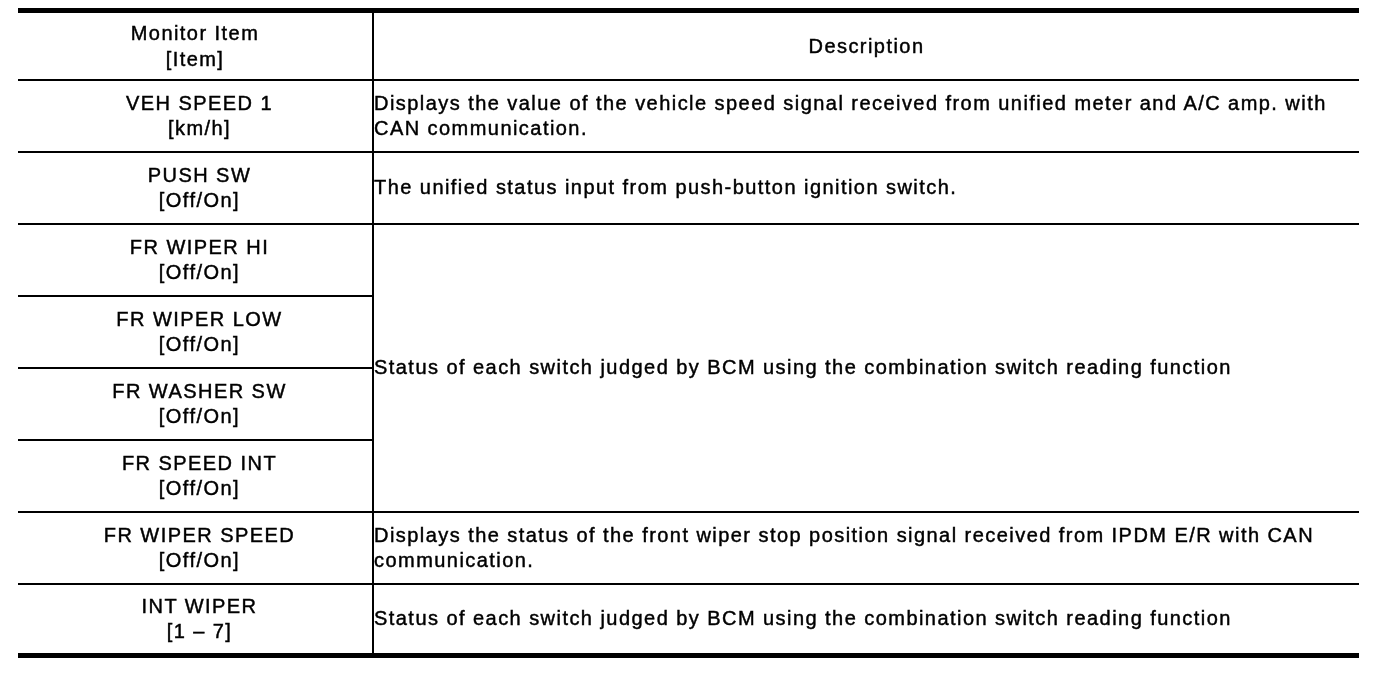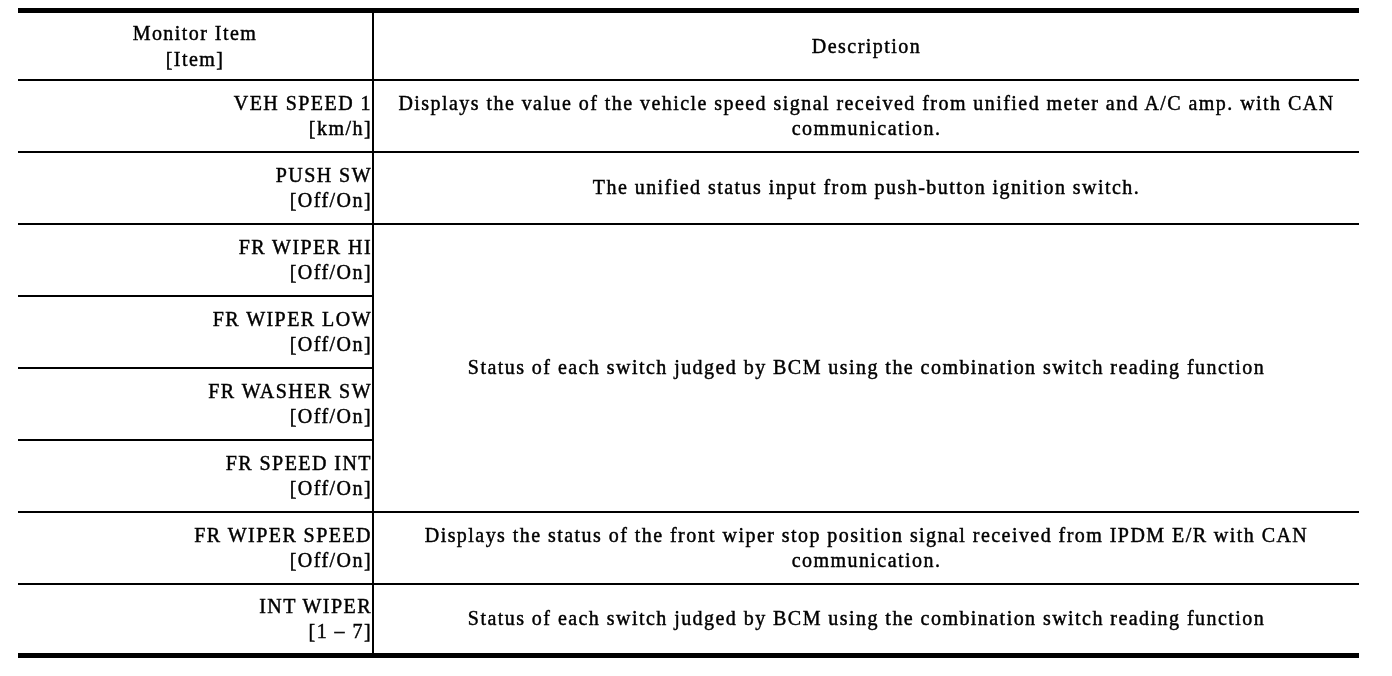--- a/index.html
+++ b/index.html
@@ -7,21 +7,20 @@
     padding: 0;
     background: #ffffff;
     width: 1392px;
     height: 676px;
     overflow: hidden;
     font-family: "Liberation Sans", sans-serif;
     color: #000000;
   }
   .page {
     padding: 8px 0 0 18px;
-    font-family: Liberation Serif, serif;
   }
   table.monitor-table {
     border-collapse: collapse;
     table-layout: fixed;
     width: 1341px;
     border-top: 5px solid #000;
     border-bottom: 5px solid #000;
     -webkit-text-stroke: 0.45px #000;
     letter-spacing: 1.45px;
     font-size: 20px;
@@ -38,26 +37,26 @@
   th.desc-header, td.desc-cell { border-right: none; }
   thead tr { height: 69px; }
   tbody tr { height: 72px; }
   th {
     text-align: center;
     line-height: 26px;
   }
   td.item-cell {
     padding-left: 9px;
     line-height: 25px;
-    text-align: right;
+    text-align: center;
   }
   td.desc-cell {
     padding-right: 0;
     line-height: 25px;
-    text-align: center;
+    text-align: left;
     margin-left: 28px;
   }
 </style>
 </head>
 <body>
 
 <div class="page">
   <table class="monitor-table">
     <colgroup>
       <col class="col-item">

